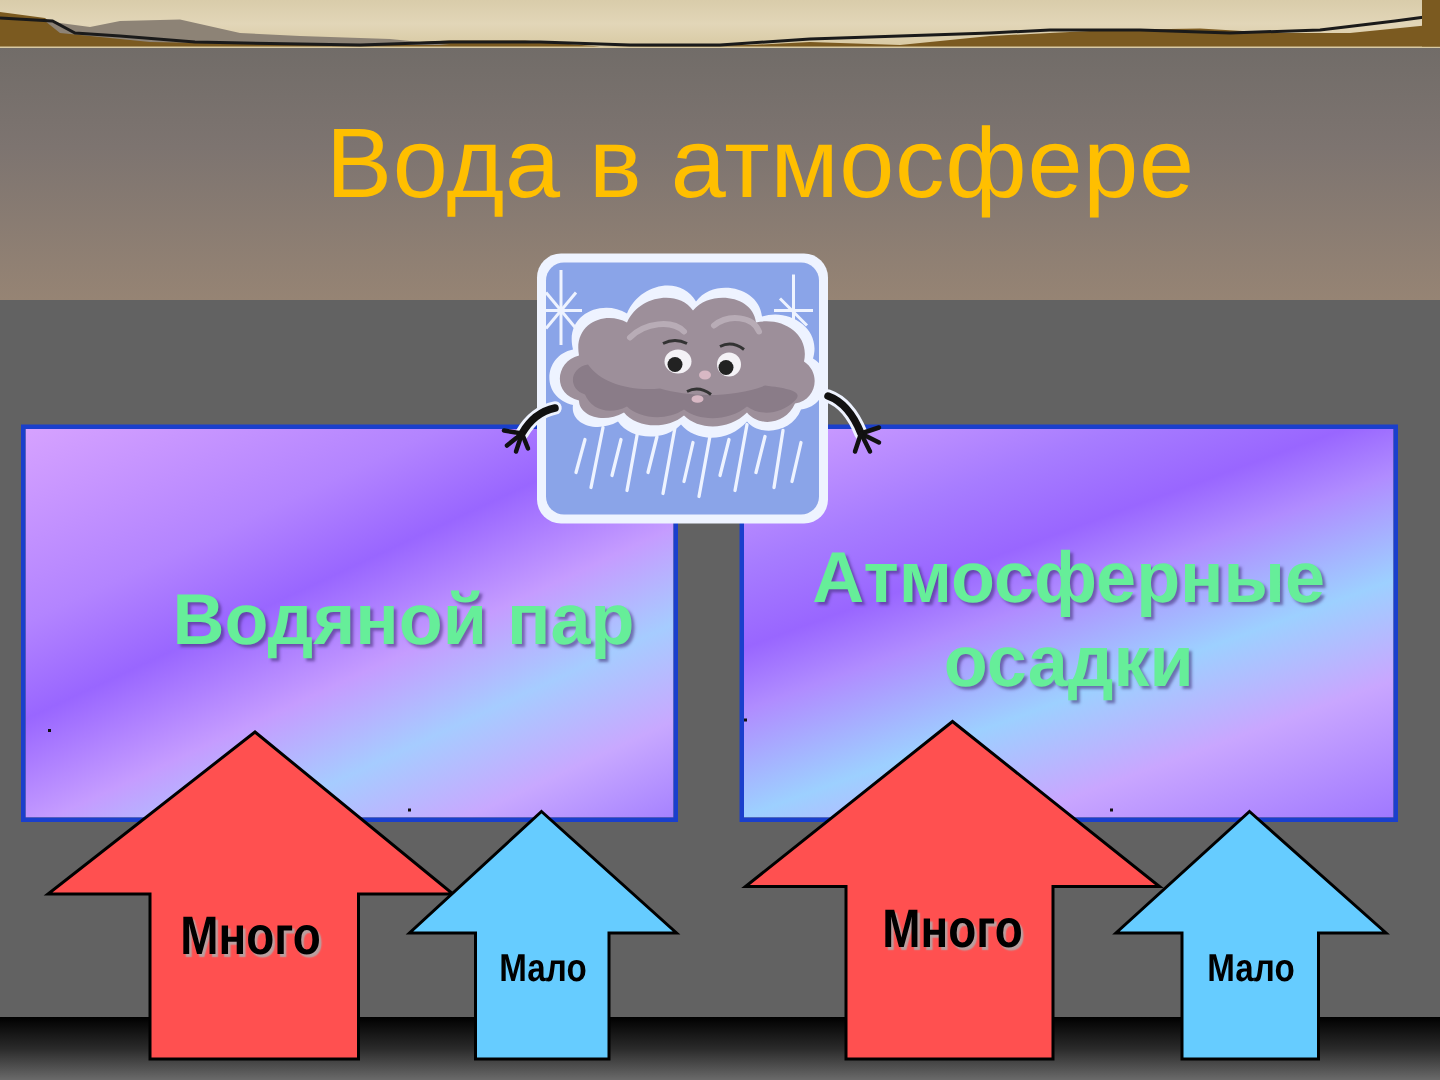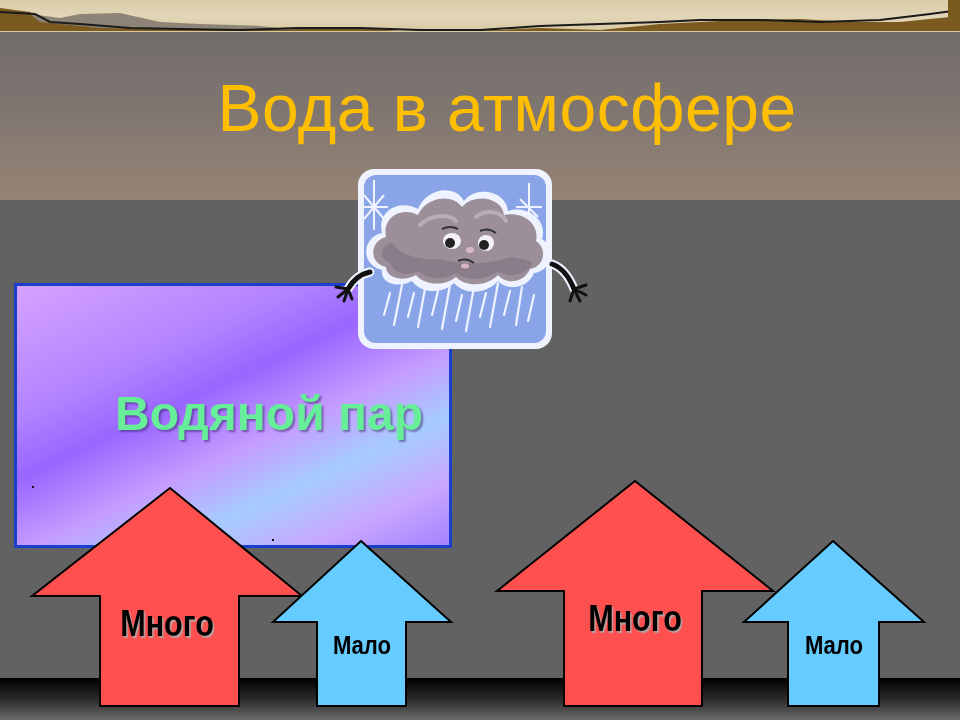--- a/index.html
+++ b/index.html
@@ -45,20 +45,28 @@
   <div class="footer-bg"></div>
 
   <div class="title">Вода в атмосфере</div>
 
   <div class="panel left">
     <div class="panel-text">Водяной пар</div>
     <div class="dot" style="left:15px; top:200px;"></div>
     <div class="dot" style="left:255px; top:253px;"></div>
   </div>
 
+  <div class="panel right">
+    <div class="panel-text">
+      <div>Атмосферные</div>
+      <div>осадки</div>
+    </div>
+    <div class="dot" style="left:0px; top:193px;"></div>
+    <div class="dot" style="left:244px; top:253px;"></div>
+  </div>
 
   <div class="cloud-card">
     <svg width="270" height="185" viewBox="0 0 270 185">
 
       <rect x="28" y="4" width="194" height="180" rx="16" ry="16" fill="#eef3ff"></rect>
       <rect x="34" y="10" width="182" height="168" rx="12" ry="12" fill="#8aa4e8"></rect>
 
       <g stroke="#eef3ff" stroke-width="2">
         <line x1="44" y1="15" x2="44" y2="65"></line>
           <line x1="30" y1="42" x2="58" y2="42"></line>

